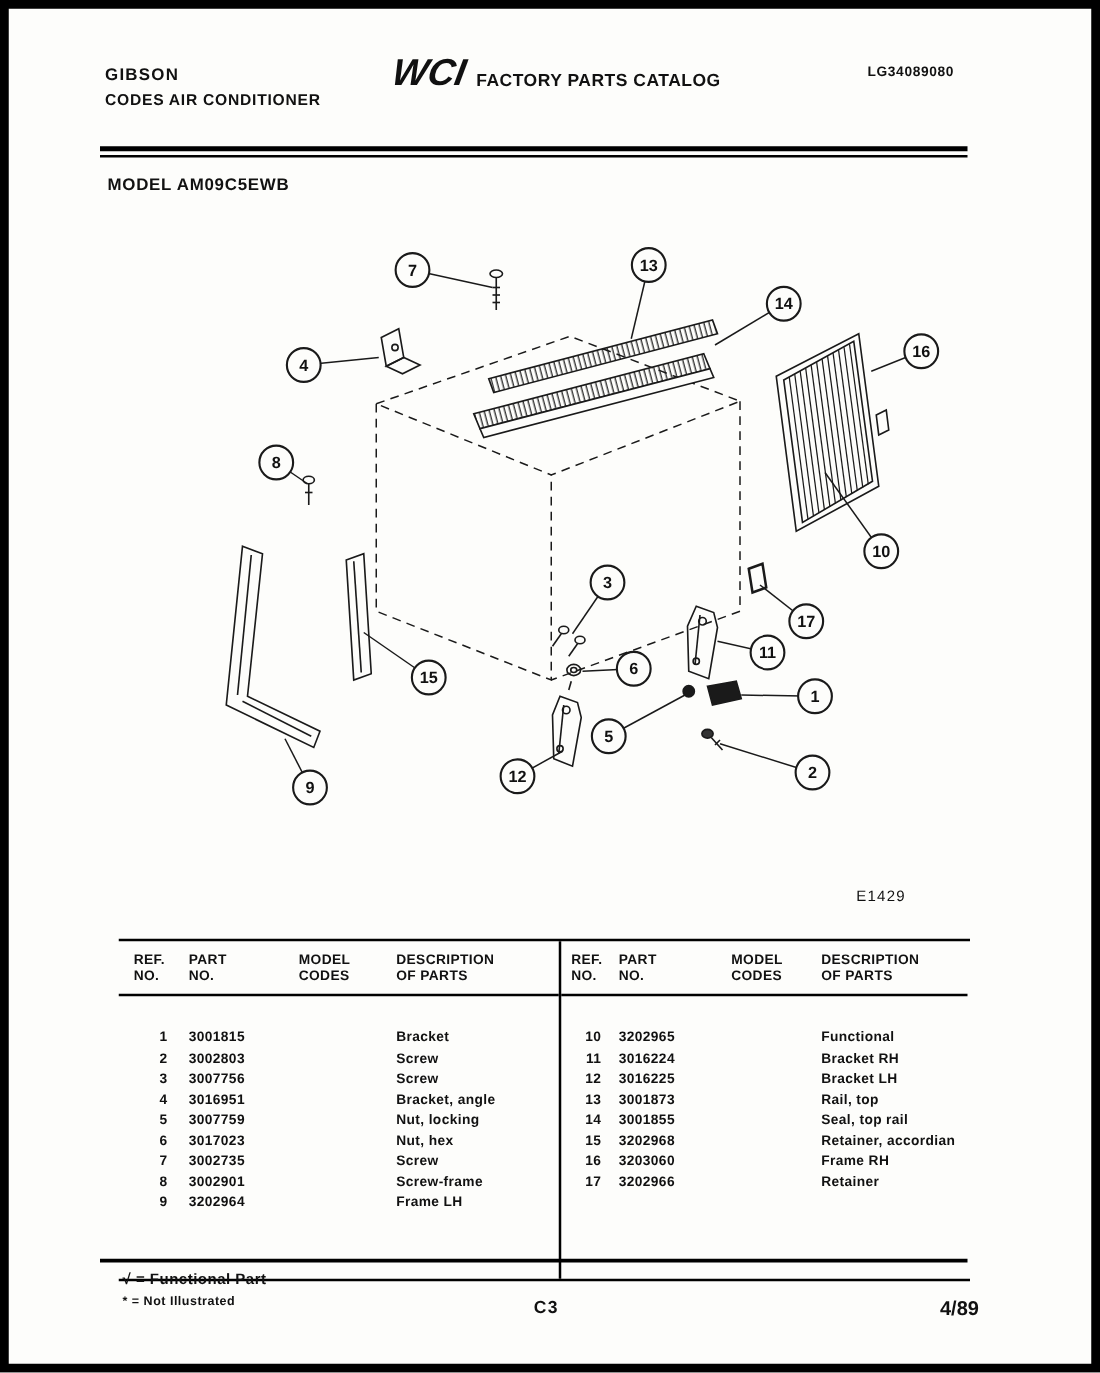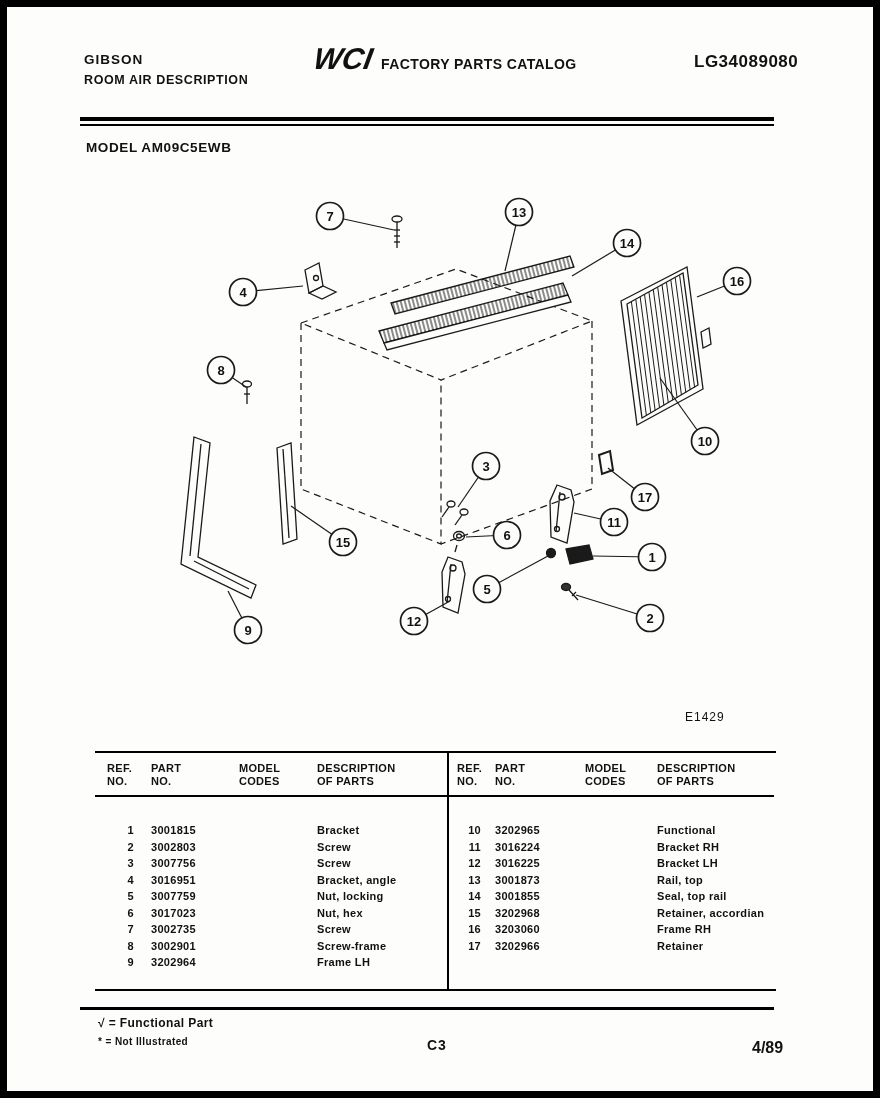--- a/index.html
+++ b/index.html
@@ -12,31 +12,31 @@
     overflow:hidden;
   }
   .abs { position:absolute; }
 
   
   .brand1 { left:84px; top:52px; font-size:13.5px; font-weight:bold; letter-spacing:1px; }
   .brand2 { left:84px; top:73px; font-size:12.5px; font-weight:bold; letter-spacing:0.6px; }
   .logo { left:314px; top:42px; font-size:30px; font-weight:bold; font-style:italic;
           transform:skewX(-10deg); letter-spacing:0px; }
   .catalog-title { left:381px; top:56px; font-size:14px; font-weight:bold; letter-spacing:0.4px; }
-  .doc-number { left:694px; top:52px; font-size:17px; font-weight:bold; letter-spacing:0.5px; }
+  .doc-number { left:694px; top:52px; font-size:11px; font-weight:bold; letter-spacing:0.5px; }
   .header-rule { left:80px; top:117px; width:694px; height:9px;
                  border-top:4px solid #000; border-bottom:2px solid #000; }
   .model-line { left:86px; top:140px; font-size:13.5px; font-weight:bold; letter-spacing:0.6px; }
 
   
   .diagram-svg { left:0; top:170px; }
   .figure-code { left:685px; top:710px; font-size:12px; font-weight:normal; letter-spacing:1px; }
 
   
-  .parts-table { left:95px; top:751px; width:681px; height:240px;
+  .parts-table { left:95px; top:751px; width:681px; height:274px;
                  border-top:2px solid #000; border-bottom:2px solid #000; display:flex; }
   .table-half { position:relative; height:100%; }
   .table-half.left  { width:354px; border-right:2px solid #000; }
   .table-half.right { width:325px; }
   .thead { display:grid; grid-template-columns:44px 88px 78px 1fr;
            padding:9px 0 7px 12px; border-bottom:2px solid #000;
            font-size:11px; line-height:13px; font-weight:bold; letter-spacing:0.3px; }
   .tbody { padding:27px 0 0 12px; }
   .trow { display:grid; grid-template-columns:44px 88px 78px 1fr; height:16.5px; }
   .tcell { font-size:11px; font-weight:bold; letter-spacing:0.3px; white-space:nowrap; }
@@ -52,21 +52,21 @@
   .legend-not-illustrated { left:98px; top:1036px; font-size:10px; font-weight:bold; letter-spacing:0.4px; }
   .page-code { left:427px; top:1037px; font-size:14px; font-weight:bold; letter-spacing:1px;text-align:right; }
   .date-code { left:752px; top:1039px; font-size:16px; font-weight:bold; }
 </style>
 </head>
 <body>
 
 <div class="page">
 
   <div class="abs brand1">GIBSON</div>
-  <div class="abs brand2">ROOM AIR DESCRIPTION</div>
+  <div class="abs brand2">CODES AIR CONDITIONER</div>
   <div class="abs logo">WCI</div>
   <div class="abs catalog-title">FACTORY PARTS CATALOG</div>
   <div class="abs doc-number">LG34089080</div>
   <div class="abs header-rule"></div>
   <div class="abs model-line">MODEL AM09C5EWB</div>
 
   <svg id="diagram-svg" class="abs diagram-svg" width="880" height="585" viewBox="0 170 880 585" xmlns="http://www.w3.org/2000/svg">
     <defs>
       <pattern id="hatch" width="4" height="10" patternUnits="userSpaceOnUse" patternTransform="rotate(-15)">
         <line x1="1" y1="0" x2="1" y2="10" stroke="#1a1a1a" stroke-width="1"></line>

